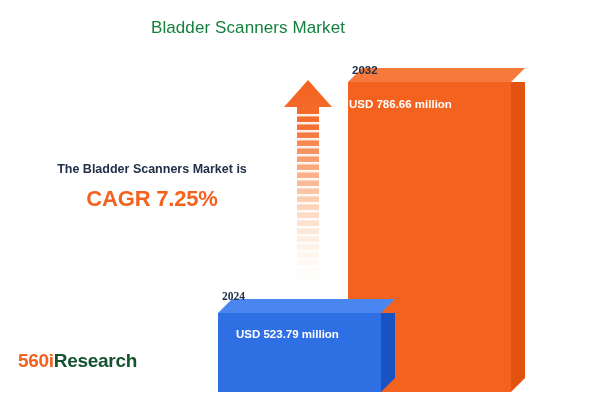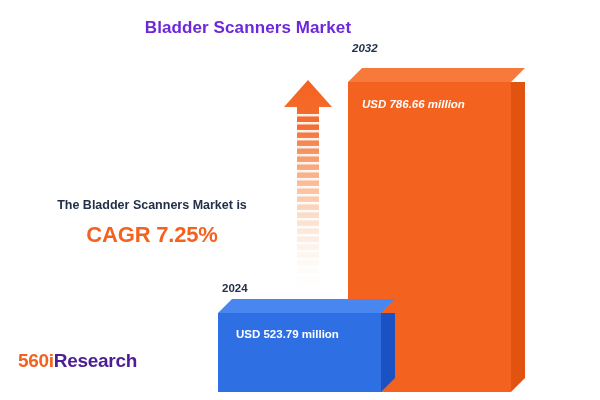--- a/index.html
+++ b/index.html
@@ -21,33 +21,32 @@
   }
 
   
   .chart-title {
     position: absolute;
     top: 18px;
     left: 0;
     width: 496px;
     text-align: center;
     font-size: 17px;
-    font-weight: bold;
-    color: #6d28d9;
+    font-weight: normal;
+    color: #15803d;
     letter-spacing: 0.1px;
   }
 
   
   .left-block {
     position: absolute;
     left: 22px;
     top: 160px;
     width: 260px;
     text-align: center;
-    margin-top: 36px;
   }
   .left-line1 {
     font-size: 12.5px;
     font-weight: bold;
     color: #22304a;
     line-height: 1.45;
   }
   .cagr-line {
     margin-top: 8px;
     font-size: 22px;
@@ -60,21 +59,21 @@
   .logo {
     position: absolute;
     left: 18px;
     bottom: 28px;
     font-size: 19px;
     font-weight: bold;
     color: #f4621f;
     letter-spacing: -0.3px;
   }
   .logo .research {
-    color: #4c1d95;
+    color: #14532d;
   }
 
   
   .arrow-wrap {
     position: absolute;
     left: 283px;
     top: 80px;
     width: 50px;
     height: 215px;
   }
@@ -129,30 +128,30 @@
     height: 14px;
   }
 
   
   .year-label {
     position: absolute;
     font-size: 11.5px;
     font-weight: bold;
     color: #22304a;
   }
-  .year-2032 { left: 352px; top: 42px; font-style: italic; }
-  .year-2024 { left: 222px; top: 282px; }
+  .year-2032 { left: 352px; top: 64px; }
+  .year-2024 { left: 222px; top: 290px; font-family: Liberation Serif, serif; }
 
   .value-label {
     position: absolute;
     font-size: 11.5px;
     font-weight: bold;
     color: #ffffff;
   }
-  .value-2032 { left: 362px; top: 98px; font-style: italic; }
+  .value-2032 { left: 349px; top: 98px; }
   .value-2024 { left: 236px; top: 328px; }
 
   .no-select { user-select: none; }
 </style>
 </head>
 <body>
 
 <div id="canvas">
 
   <div class="chart-title no-select">Bladder Scanners Market</div>

